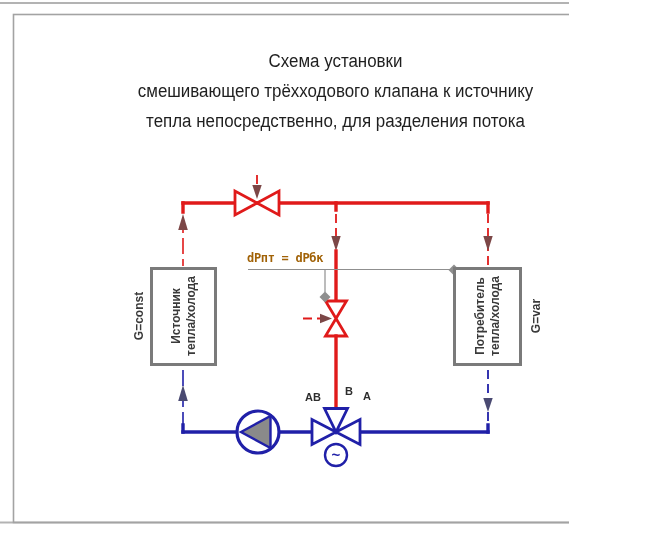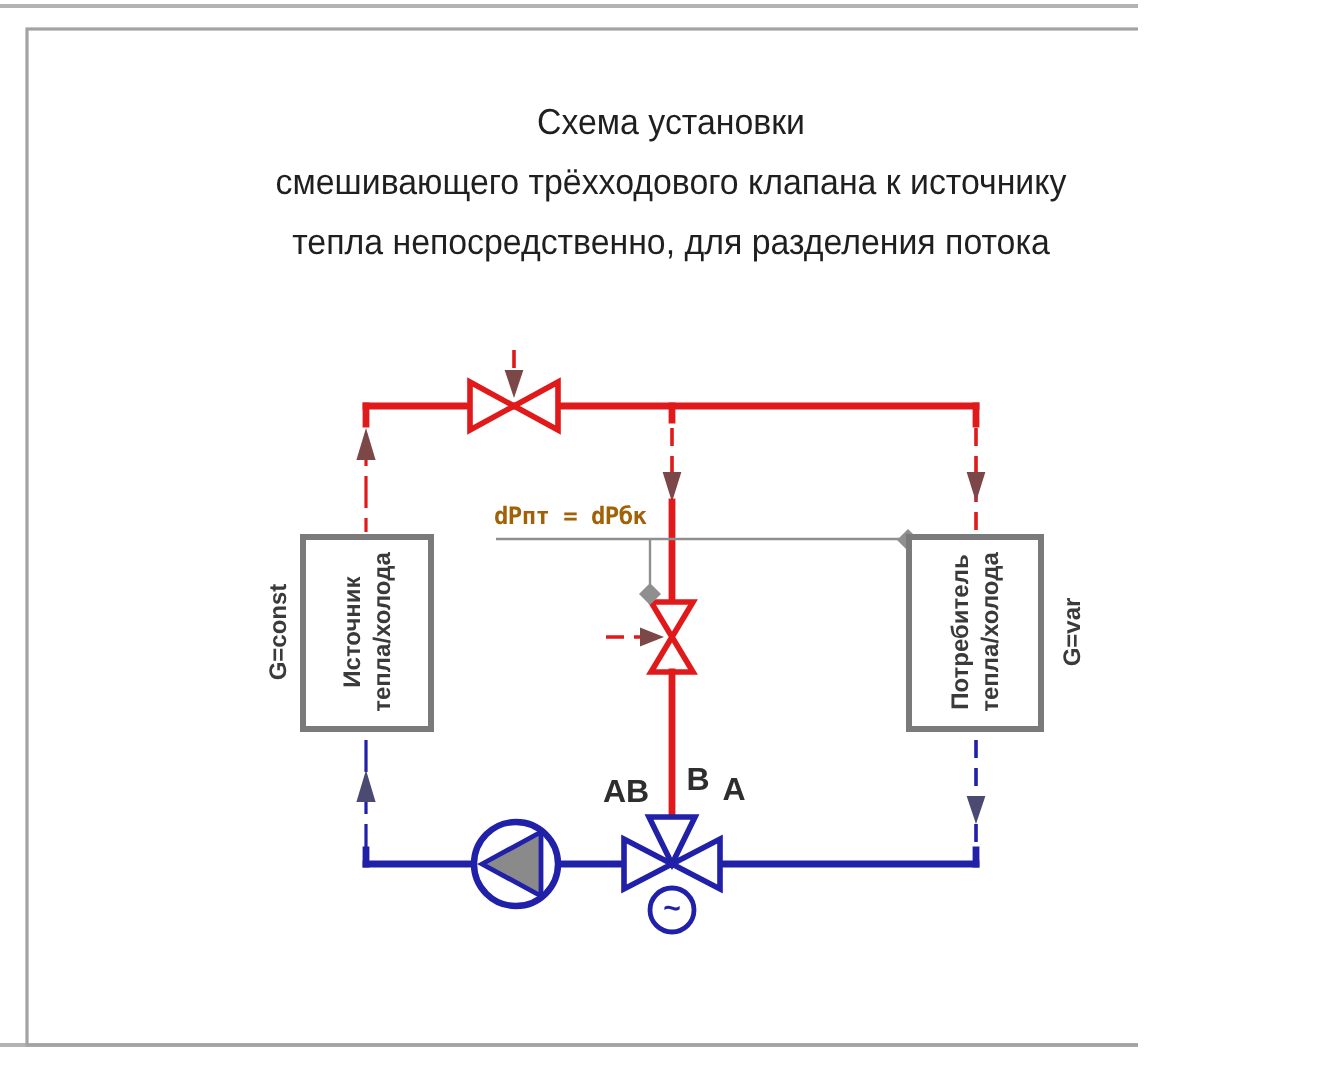--- a/index.html
+++ b/index.html
@@ -25,21 +25,21 @@
   .rule{stroke:#b3b3b3;stroke-width:2;}
   .frame{fill:none;stroke:#a3a3a3;stroke-width:1.6;}
 
   
   .title{position:absolute;left:0;top:46px;width:671px;text-align:center;
          font-size:18px;line-height:30px;color:#1f1f1f;transform:scaleX(0.94);}
   .lbl{position:absolute;color:var(--c-text,#3a3a3a);white-space:nowrap;}
   .rot{transform:translate(-50%,-50%) rotate(-90deg);}
   .boxlbl{font-size:12px;font-weight:bold;line-height:15px;text-align:center;}
   .flowlbl{font-size:12px;font-weight:bold;}
-  .portlbl{font-size:16px;font-weight:bold;transform:translate(-50%,-50%);color:#2e2e2e;}
+  .portlbl{font-size:11px;font-weight:bold;transform:translate(-50%,-50%);color:#2e2e2e;}
   .dplbl{font-family:"DejaVu Sans Mono",monospace;font-size:12px;font-weight:bold;
          letter-spacing:-0.3px;color:#a16207;}
   .grey-box{position:absolute;box-sizing:border-box;background:#fff;
             border:3px solid var(--c-box_border,#7a7a7a);}
   .tilde{position:absolute;font-size:15px;font-weight:bold;color:var(--c-return_line,#2020a8);
          transform:translate(-50%,-54%);}
 </style>
 </head>
 <body>
 

